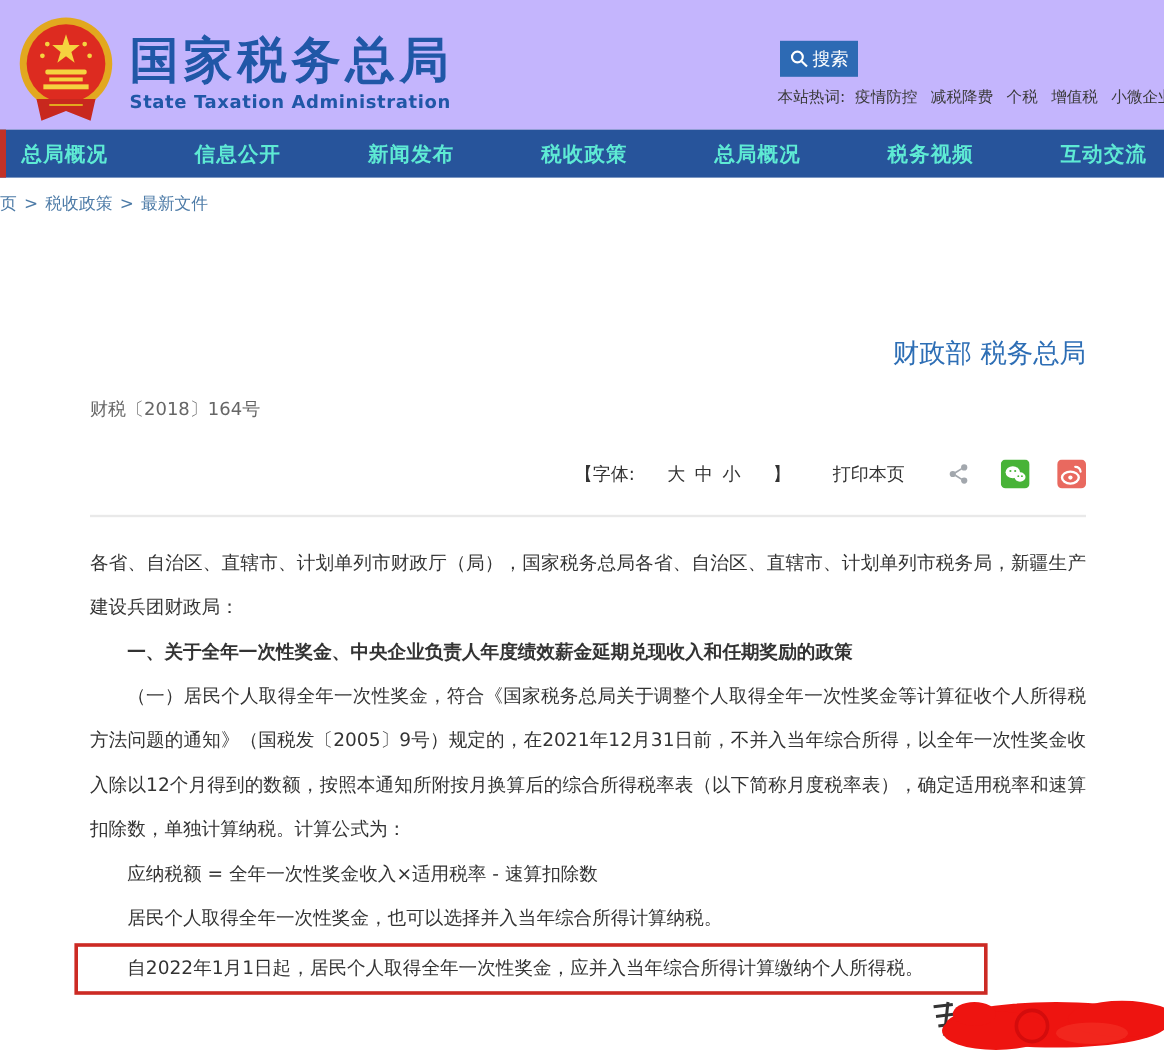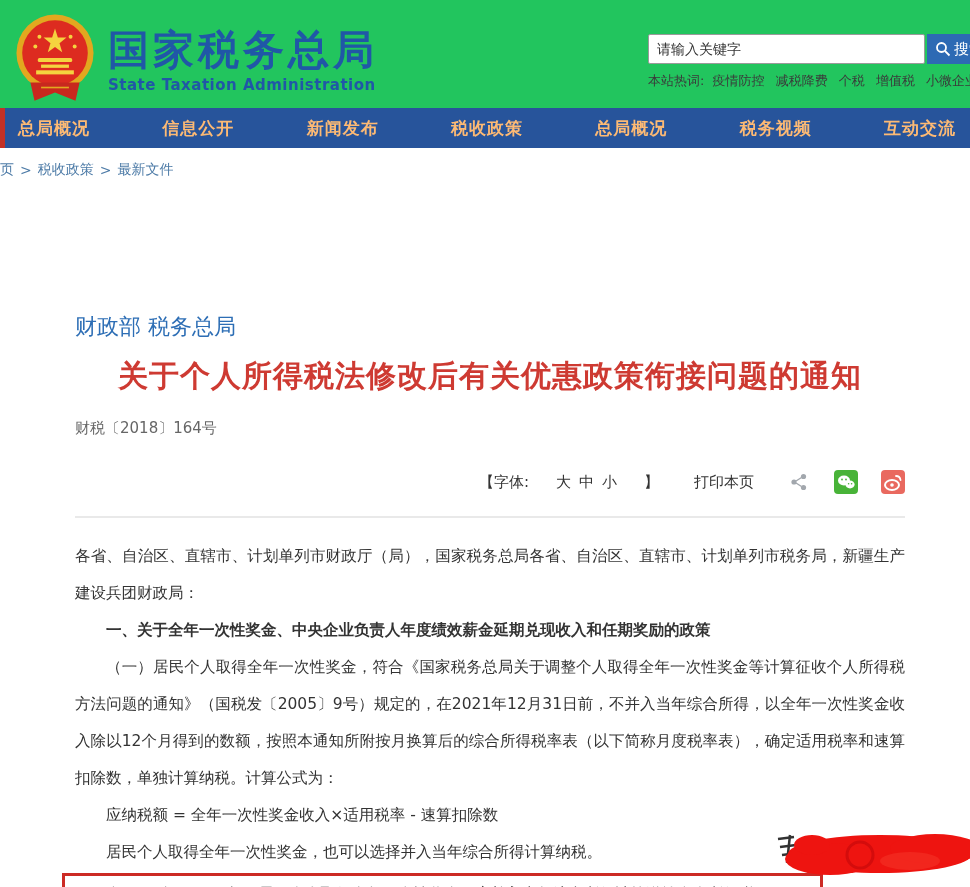--- a/index.html
+++ b/index.html
@@ -1,21 +1,21 @@
 <!DOCTYPE html>
 <html><head>
 <meta charset="utf-8">
 <style>
   * { margin:0; padding:0; box-sizing:border-box; }
   html,body { width:970px; height:887px; overflow:hidden; background:#fff;
     font-family:"DejaVu Sans","Liberation Sans",sans-serif; }
   .page { position:relative; width:970px; height:887px; overflow:hidden; }
 
   
-  .header { position:relative; height:108px; background:#22c55e; }
+  .header { position:relative; height:108px; background:#c4b5fd; }
   .brand { position:absolute; left:14px; top:12px; display:flex; align-items:center; }
   .emblem { width:82px; height:92px; }
   .brand-text { margin-left:12px; padding-top:6px; }
   .brand-cn { font-size:41px; font-weight:bold; color:#2057a7; letter-spacing:4px; line-height:1.1; }
   .brand-en { font-size:15px; font-weight:bold; color:#2057a7; letter-spacing:0.5px; margin-top:2px; }
 
   .search-area { position:absolute; left:648px; top:34px; width:360px; }
   .search-row { display:flex; align-items:center; }
   .search-input { width:277px; height:30px; border:1px solid #9a9a9a; border-radius:2px;
     padding:0 8px; font-size:14px; color:#333; outline:none; }
@@ -23,31 +23,31 @@
   .search-btn { height:30px; min-width:62px; margin-left:2px; background:#2d6ab4; color:#fff;
     border:none; font-size:15px; display:flex; align-items:center; gap:3px; padding:0 8px; cursor:pointer; }
   .hotwords { margin-top:8px; font-size:13px; color:#3a3a3a; white-space:nowrap; }
   .hotwords a { color:#3a3a3a; text-decoration:none; margin-right:7px; }
   .hotwords .hw-label { margin-right:4px;margin-top:24px; }
 
   
   .nav { position:relative; height:40px; background:#27549b; display:flex; align-items:center;
     justify-content:space-between; padding:0 14px 0 18px; }
   .nav-sliver { position:absolute; left:0; top:0; width:5px; height:40px; background:#c23126; }
-  .nav-item { color:#fdba74; font-size:17px; font-weight:bold; letter-spacing:1px;
+  .nav-item { color:#5eead4; font-size:17px; font-weight:bold; letter-spacing:1px;
     text-decoration:none; cursor:pointer; }
 
   
   .breadcrumb { height:44px; display:flex; align-items:center; font-size:14px; color:#4d7ba7; }
   .breadcrumb span { margin-right:6px; }
   .crumb-link { cursor:pointer; }
 
   
   .doc { position:relative; padding:0 65px 0 75px; }
-  .doc-issuer { text-align:left; color:#2d6eb5; font-size:22px; margin-top:120px; }
+  .doc-issuer { text-align:right; color:#2d6eb5; font-size:22px; margin-top:88px; }
   .doc-title { text-align:center; color:#ce3a32; font-size:30px; font-weight:bold;
     letter-spacing:1px; margin-top:14px; }
   .doc-number { text-align:left; color:#666; font-size:15px; margin-top:22px; }
 
   .doc-toolbar { display:flex; justify-content:flex-end; align-items:center; gap:23px;
     margin-top:32px; font-size:15px; color:#333; }
   .font-sizes span { margin:0 4px; cursor:pointer; }
   .print-label { margin-left:12px; cursor:pointer; }
   .tool-icon { width:24px; height:24px; display:inline-flex; align-items:center;
     justify-content:center; cursor:pointer; }
@@ -89,21 +89,20 @@
         <path d="M33 92 L67 92" stroke="#e2a81f" stroke-width="2"></path>
       </svg>
       <div class="brand-text">
         <div class="brand-cn">国家税务总局</div>
         <div class="brand-en">State Taxation Administration</div>
       </div>
     </div>
 
     <div class="search-area">
       <div class="search-row">
-        <input class="search-input" type="text" placeholder="请输入关键字" style="">
         <button class="search-btn">
           <svg width="16" height="16" viewBox="0 0 16 16">
             <circle cx="6.5" cy="6.5" r="4.5" fill="none" stroke="#fff" stroke-width="1.8"></circle>
             <line x1="10" y1="10" x2="14.5" y2="14.5" stroke="#fff" stroke-width="1.8"></line>
           </svg>
           <span>搜索</span>
         </button>
       </div>
       <div class="hotwords">
         <span class="hw-label">本站热词:</span>
@@ -130,21 +129,20 @@
   <div class="breadcrumb">
     <span class="crumb-link">页</span>
     <span>&gt;</span>
     <span class="crumb-link">税收政策</span>
     <span>&gt;</span>
     <span>最新文件</span>
   </div>
 
   <div class="doc">
     <div class="doc-issuer">财政部 税务总局</div>
-    <h1 class="doc-title">关于个人所得税法修改后有关优惠政策衔接问题的通知</h1>
     <div class="doc-number">财税〔2018〕164号</div>
 
     <div class="doc-toolbar">
       <span>【字体:</span>
       <span class="font-sizes"><span>大</span><span>中</span><span>小</span></span>
       <span>】</span>
       <span class="print-label">打印本页</span>
 
       <span class="tool-icon share-wrap">
         <svg width="20" height="20" viewBox="0 0 20 20">

